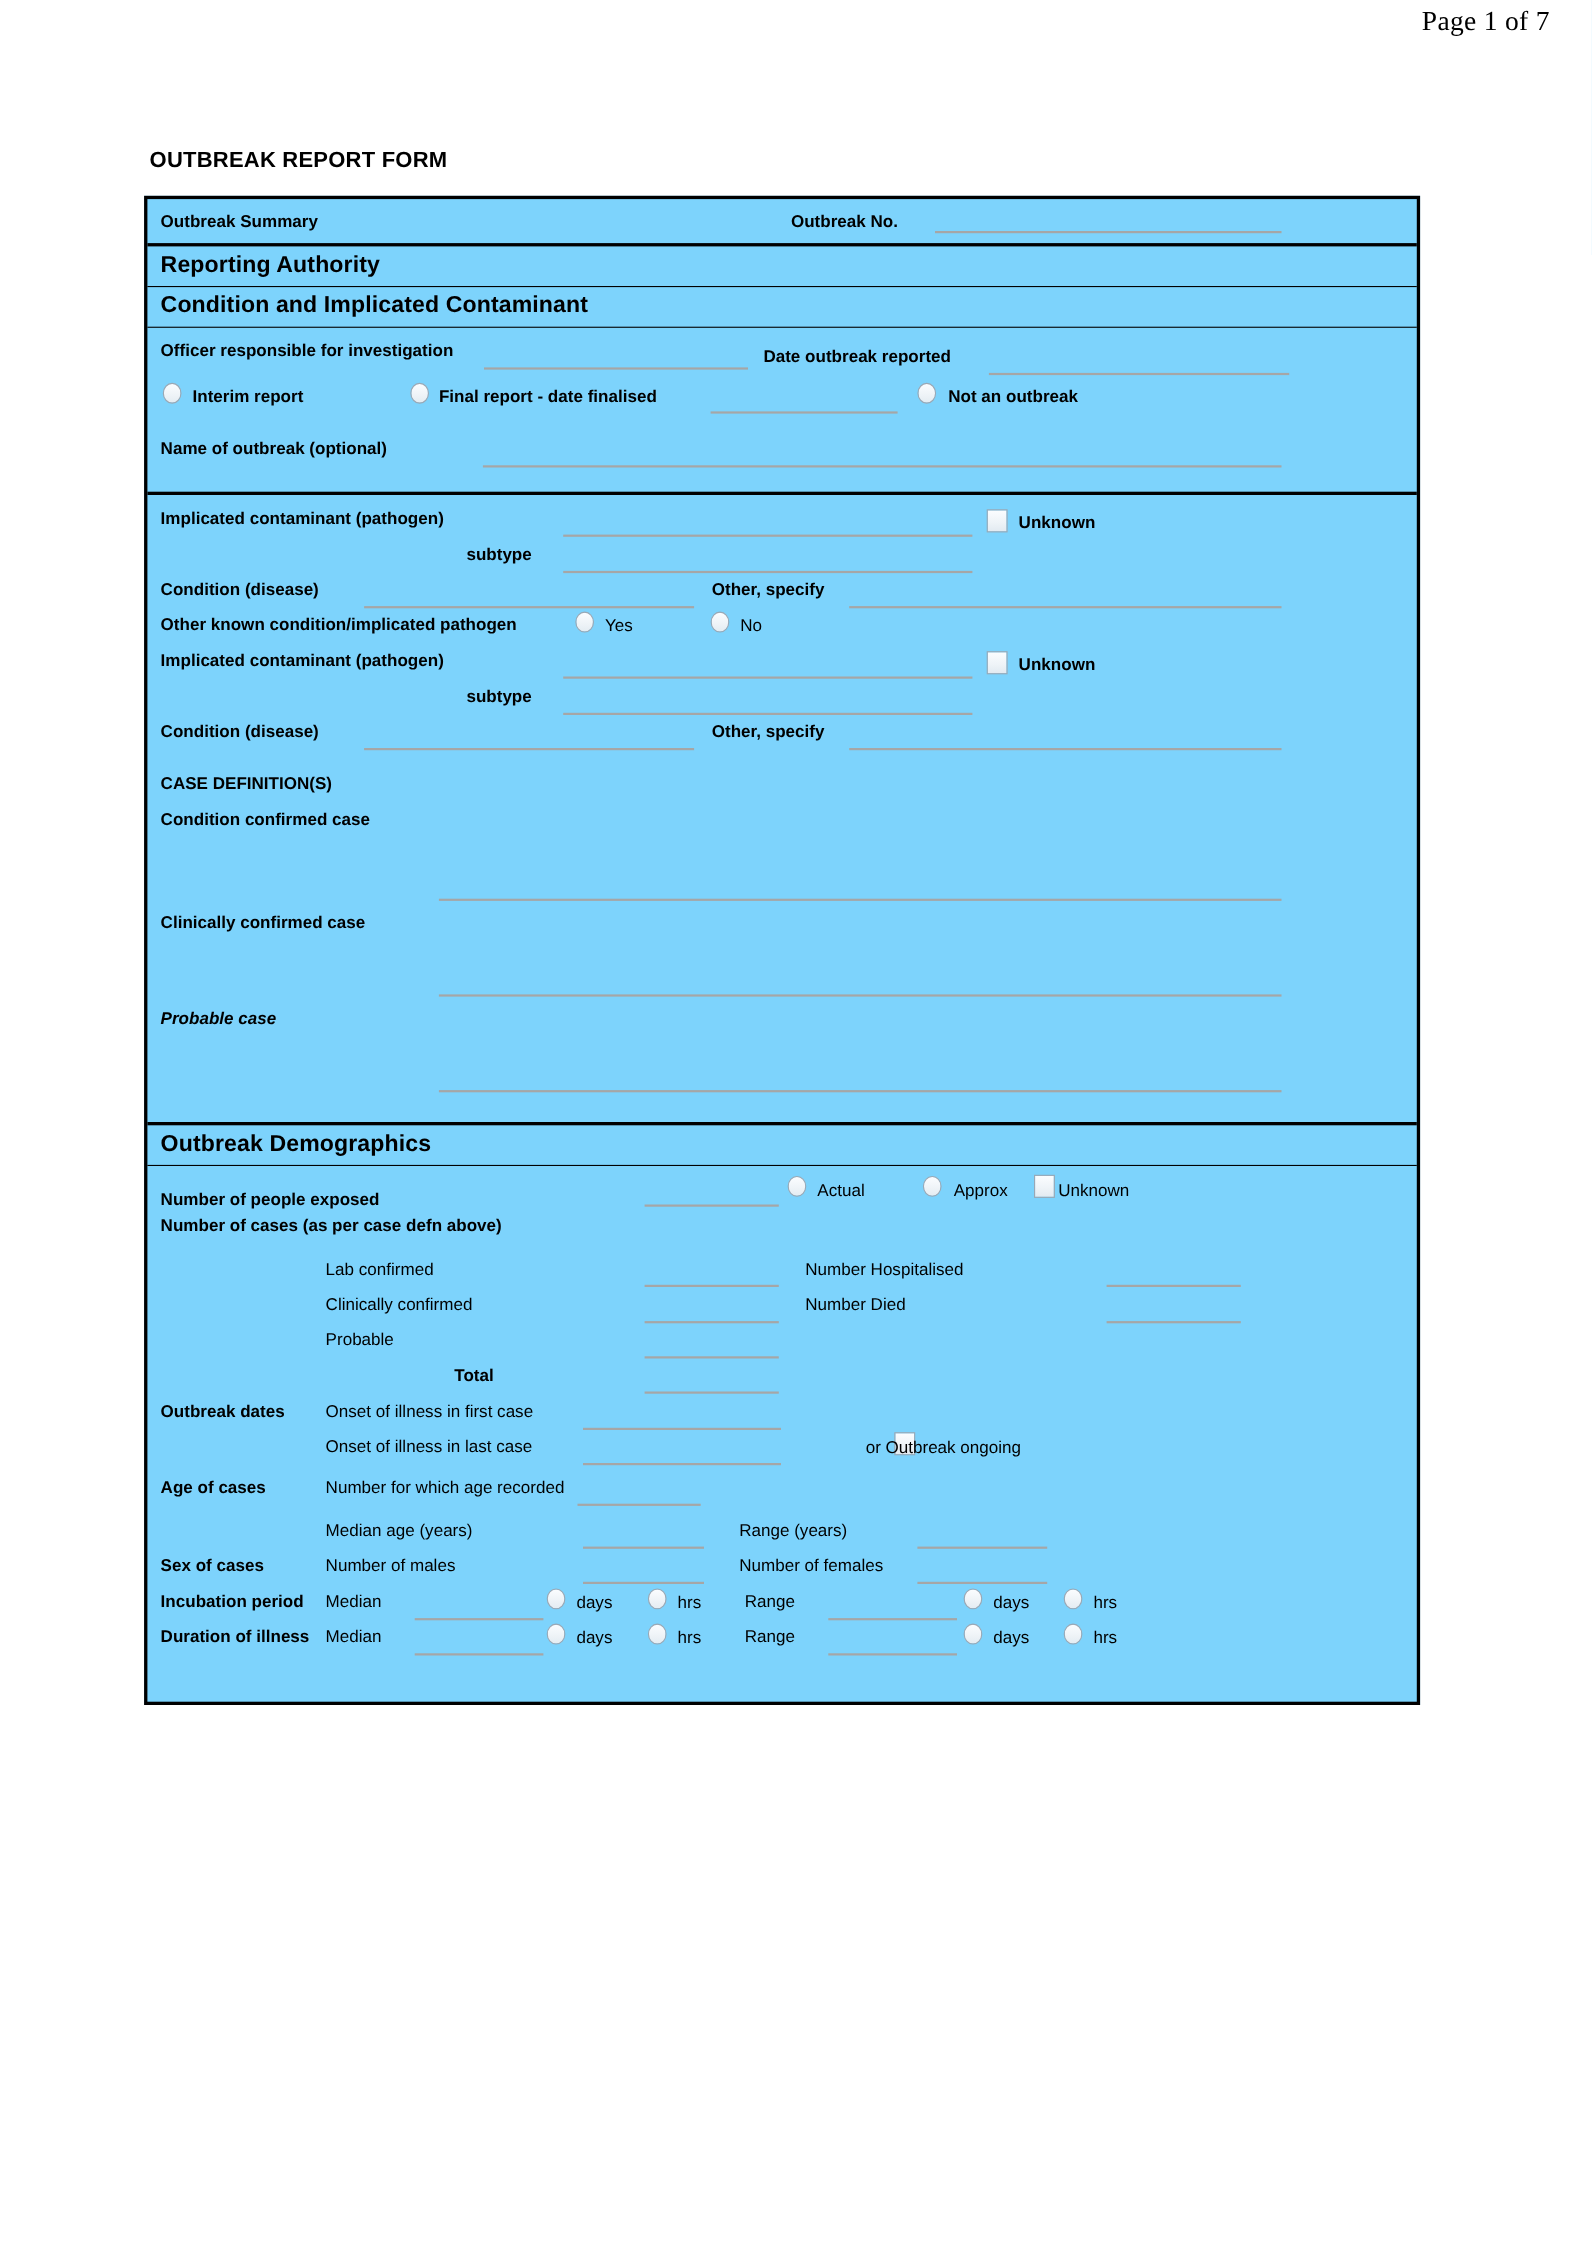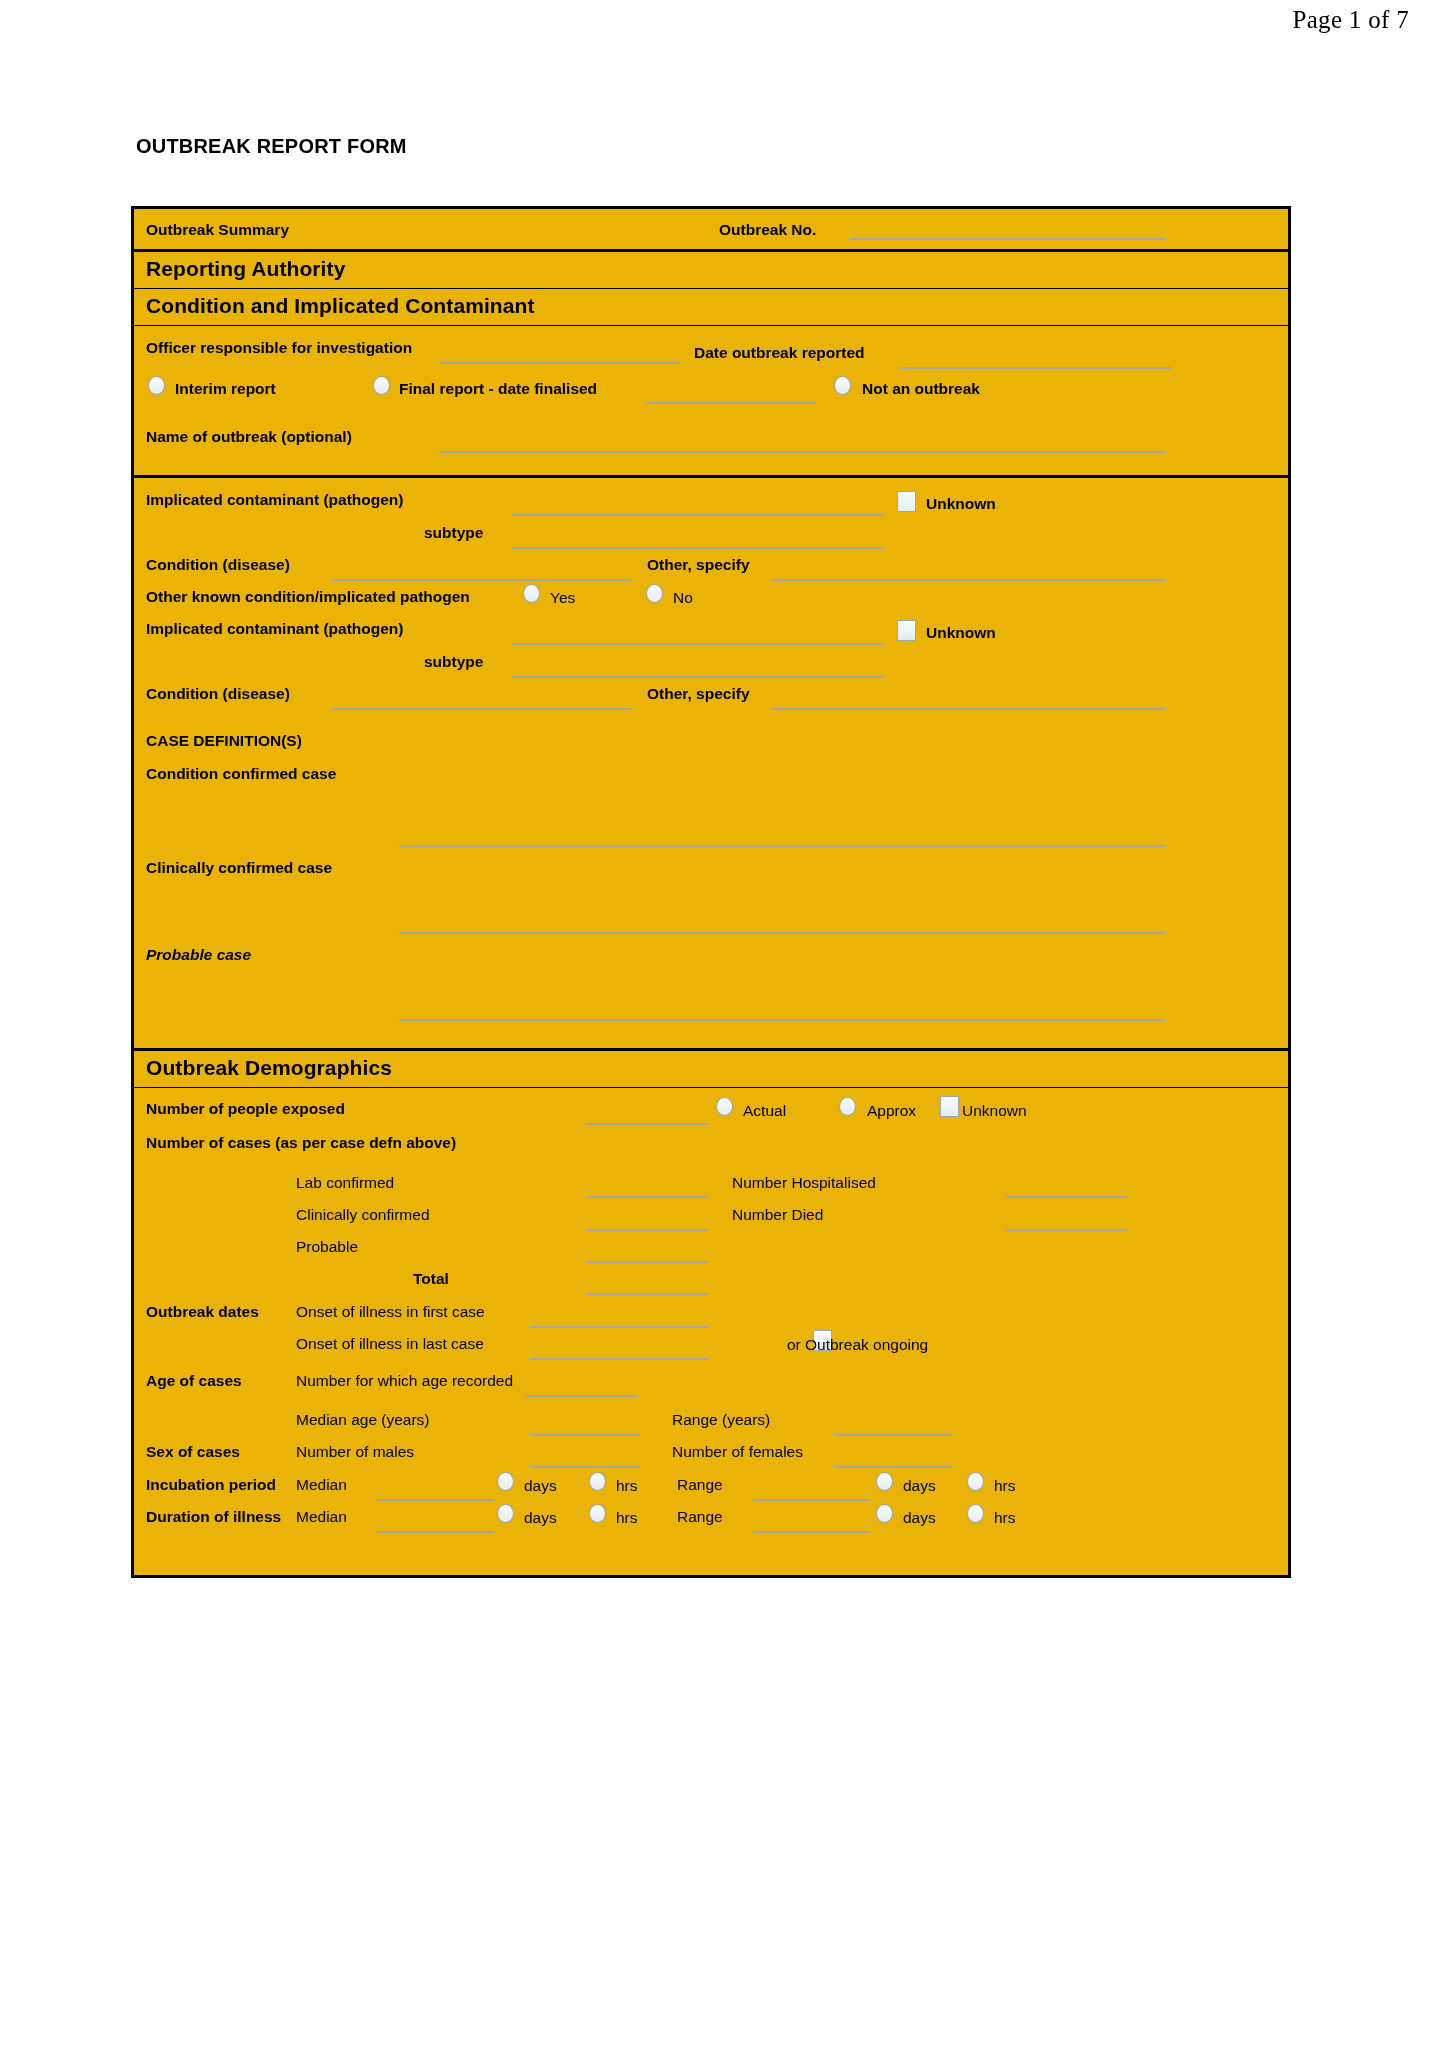--- a/index.html
+++ b/index.html
@@ -38,22 +38,21 @@
   }
 
   
   .form-frame {
     position: absolute;
     left: 131px;
     top: 178px;
     width: 1160px;
     box-sizing: border-box;
     border: 3px solid #000;
-    background: #eab308;
-    margin-top: 28px;
+    background: #7dd3fc;
   }
 
   .band {
     position: relative;
     box-sizing: border-box;
   }
   .band + .band { }
 
   .rule-thin { border-bottom: 1px solid #000; }
   .rule-thick { border-bottom: 3px solid #000; }
@@ -205,21 +204,21 @@
     <div class="lbl b" style="left:12px; top:469px;font-style:italic;">Probable case</div>
     <div class="line" style="left:265px; top:541px; width:766px;"></div>
   </div>
 
   <div class="band rule-thin" id="band-demographics-title">
     <div class="band-title big">Outbreak Demographics</div>
   </div>
 
   <div class="band" id="band-demographics-body">
 
-    <div class="lbl b" style="left:12px; top:13px;">Number of people exposed</div>
+    <div class="lbl b" style="left:12px; top:23px;">Number of people exposed</div>
     <div class="line" style="left:452px; top:35px; width:122px;"></div>
     <div class="radio" style="left:582px; top:9px;"></div>
     <div class="lbl n" style="left:609px; top:15px;">Actual</div>
     <div class="radio" style="left:705px; top:9px;"></div>
     <div class="lbl n" style="left:733px; top:15px;">Approx</div>
     <div class="checkbox" style="left:806px; top:8px;"></div>
     <div class="lbl n" style="left:828px; top:15px;">Unknown</div>
 
     <div class="lbl b" style="left:12px; top:47px;">Number of cases (as per case defn above)</div>
 

